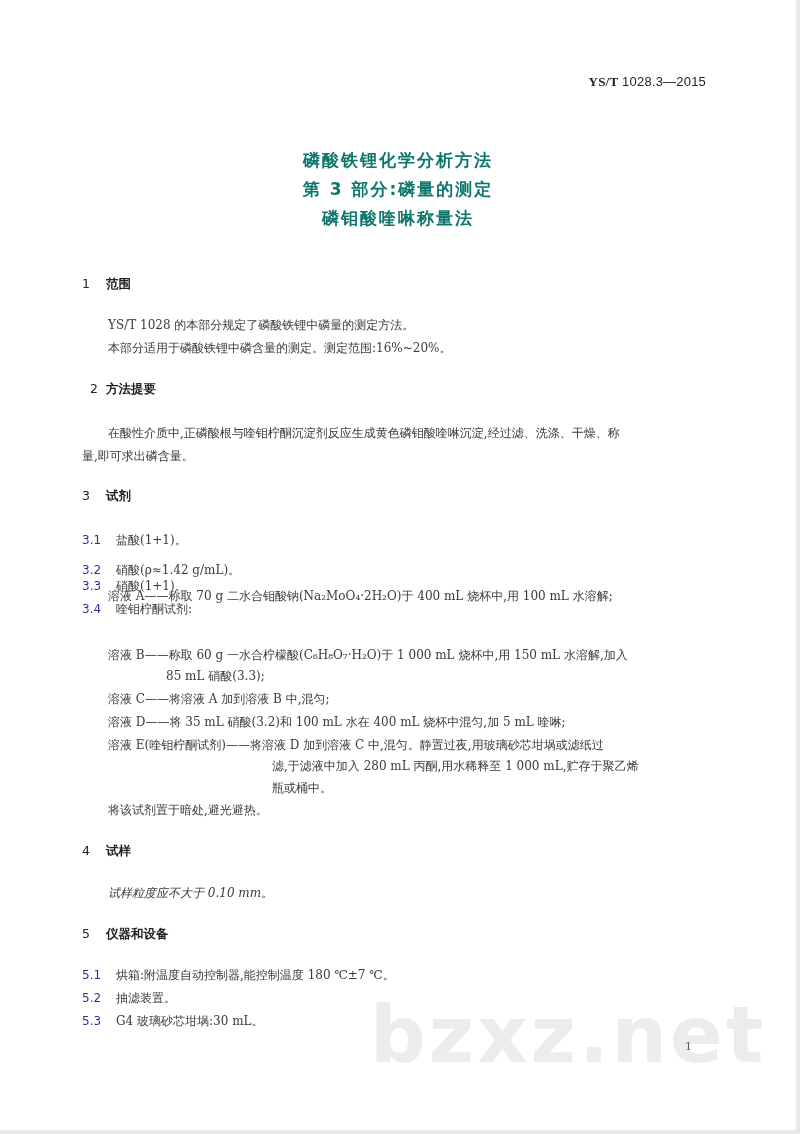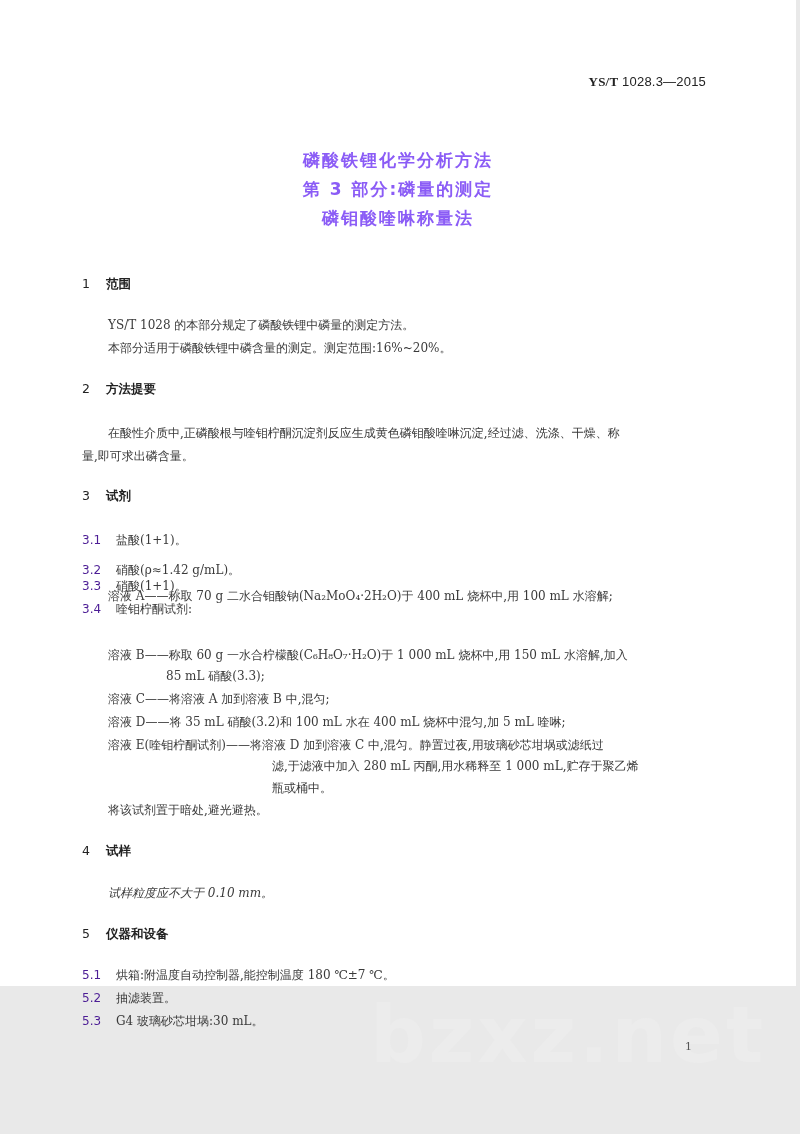--- a/index.html
+++ b/index.html
@@ -5,33 +5,33 @@
   html, body { margin: 0; padding: 0; }
   body {
     width: 800px; height: 1134px; overflow: hidden;
     background: #e9e9e9;
     font-family: "DejaVu Serif", "Liberation Serif", serif;
     color: #333;
     position: relative;
   }
   .page {
     position: absolute; left: 0; top: 0;
-    width: 796px; height: 986px;
+    width: 796px; height: 1130px;
     background: #ffffff;
   }
   .std-no {
     position: absolute; right: 90px; top: 74px;
     font-family: "Liberation Sans", "DejaVu Sans", sans-serif;
     font-size: 13px; color: #222; letter-spacing: 0.2px;
   }
   .std-no b { font-family: "Liberation Serif", serif; font-weight: bold; }
   .title {
     position: absolute; left: 0; width: 796px; text-align: center;
     font-family: "DejaVu Sans", sans-serif;
-    font-weight: bold; font-size: 17px; color: #8b5cf6;
+    font-weight: bold; font-size: 17px; color: #0f766e;
     letter-spacing: 2px; line-height: 29px;
   }
   .h {
     position: absolute; left: 82px;
     font-family: "DejaVu Sans", sans-serif; font-weight: bold;
     font-size: 12.5px; color: #222;
   }
   .h .num { display: inline-block; width: 24px; font-weight: normal; }
   .p {
     position: absolute; font-size: 12px; color: #3a3a3a;
@@ -64,21 +64,21 @@
   <div class="title" style="top:146px;">磷酸铁锂化学分析方法</div>
   <div class="title" style="top:175px;text-align:center;">第 3 部分:磷量的测定</div>
   <div class="title" style="top:204px;">磷钼酸喹啉称量法</div>
 
   <div class="h" style="top:276px;">
     <span class="num">1</span><span>范围</span>
   </div>
   <div class="p" style="left:108px; top:315px;">YS/T 1028 的本部分规定了磷酸铁锂中磷量的测定方法。</div>
   <div class="p" style="left:108px; top:338px;">本部分适用于磷酸铁锂中磷含量的测定。测定范围:16%~20%。</div>
 
-  <div class="h" style="top:381px;">
+  <div class="h" style="top:381px;text-align:center;">
     <span class="num">2</span><span>方法提要</span>
   </div>
   <div class="p" style="left:108px; top:423px;">在酸性介质中,正磷酸根与喹钼柠酮沉淀剂反应生成黄色磷钼酸喹啉沉淀,经过滤、洗涤、干燥、称</div>
   <div class="p" style="left:82px; top:446px;">量,即可求出磷含量。</div>
 
   <div class="h" style="top:488px;">
     <span class="num">3</span><span>试剂</span>
   </div>
   <div class="p" style="left:82px; top:530px;">
     <span class="sub-num">3.1</span><span>盐酸(1+1)。</span>

